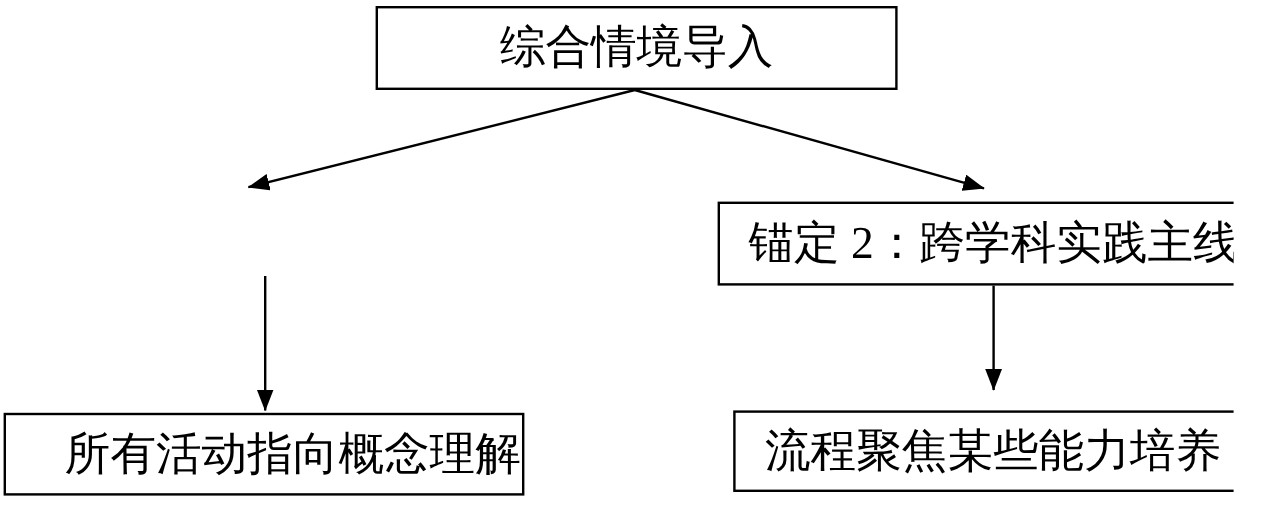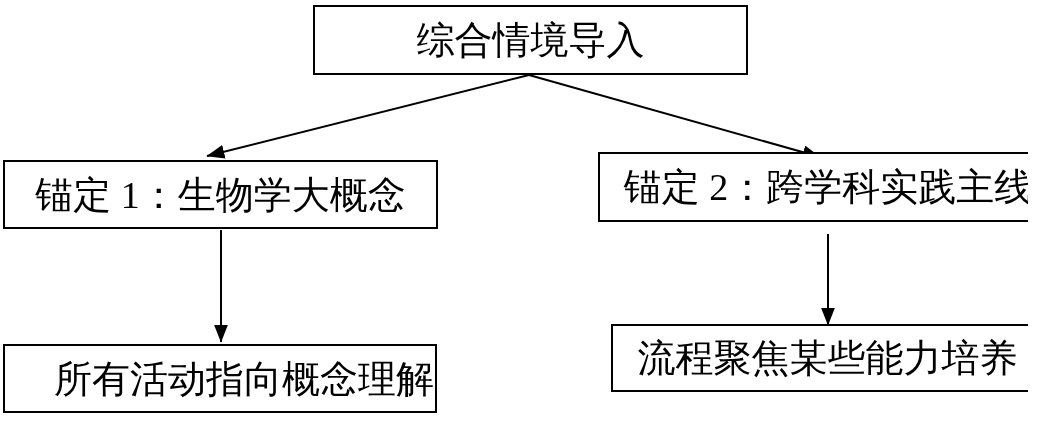--- a/index.html
+++ b/index.html
@@ -32,23 +32,23 @@
     display: flex;
     align-items: center;
     justify-content: center;
     font-size: 38px;
     line-height: 1;
     white-space: nowrap;
     text-align: center;
   }
   .node-root            { left: 313px; top: 5px;   width: 435px; height: 70px; }
   .node-anchor1         { left: 3px;   top: 160px; width: 435px; height: 69px; }
-  .node-anchor2         { left: 598px; top: 152px; width: 460px; height: 70px; }
+  .node-anchor2         { left: 598px; top: 168px; width: 460px; height: 70px; }
   .node-anchor1-outcome { left: 3px;   top: 344px; width: 434px; height: 69px; padding-left: 48px; }
-  .node-anchor2-outcome { left: 611px; top: 324px; width: 433px; height: 68px; }
+  .node-anchor2-outcome { left: 611px; top: 342px; width: 433px; height: 68px; }
 </style>
 </head>
 <body>
 
 <div class="canvas">
 
   <svg class="edges-layer" width="1063" height="422" viewBox="0 0 1063 422" xmlns="http://www.w3.org/2000/svg">
     <defs>
       <marker id="ah" markerWidth="9" markerHeight="7" refX="8.7" refY="3.5" orient="auto" markerUnits="strokeWidth">
         <path d="M0,0 L9,3.5 L0,7 Z" fill="#000000"></path>
@@ -57,23 +57,20 @@
     <line x1="529" y1="75" x2="207" y2="156" stroke="#000000" stroke-width="2" marker-end="url(#ah)"></line>
     <line x1="529" y1="75" x2="820" y2="157" stroke="#000000" stroke-width="2" marker-end="url(#ah)"></line>
     <line x1="221" y1="230" x2="221" y2="342" stroke="#000000" stroke-width="2" marker-end="url(#ah)"></line>
     <line x1="828" y1="234" x2="828" y2="325" stroke="#000000" stroke-width="2" marker-end="url(#ah)"></line>
   </svg>
 
   <div class="node node-root">
     <span>综合情境导入</span>
   </div>
 
-  <div class="node node-anchor1">
-    <span>锚定 1：生物学大概念</span>
-  </div>
 
   <div class="node node-anchor2">
     <span>锚定 2：跨学科实践主线</span>
   </div>
 
   <div class="node node-anchor1-outcome">
     <span>所有活动指向概念理解</span>
   </div>
 
   <div class="node node-anchor2-outcome">

